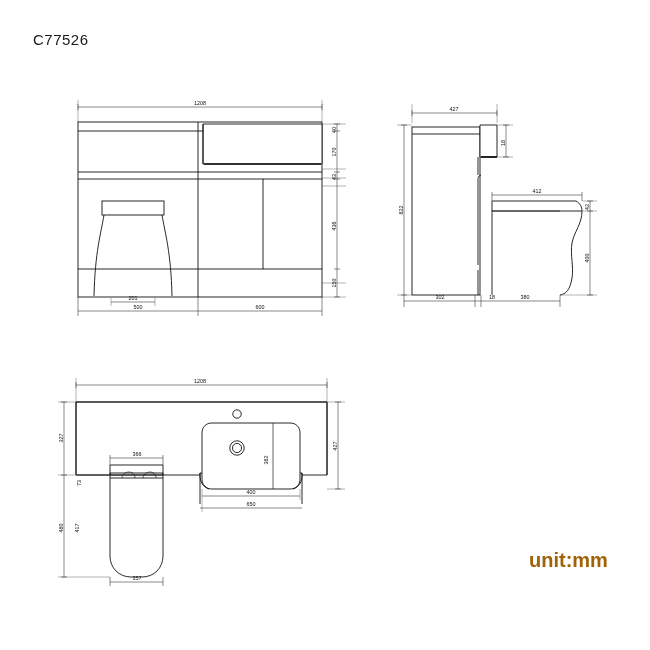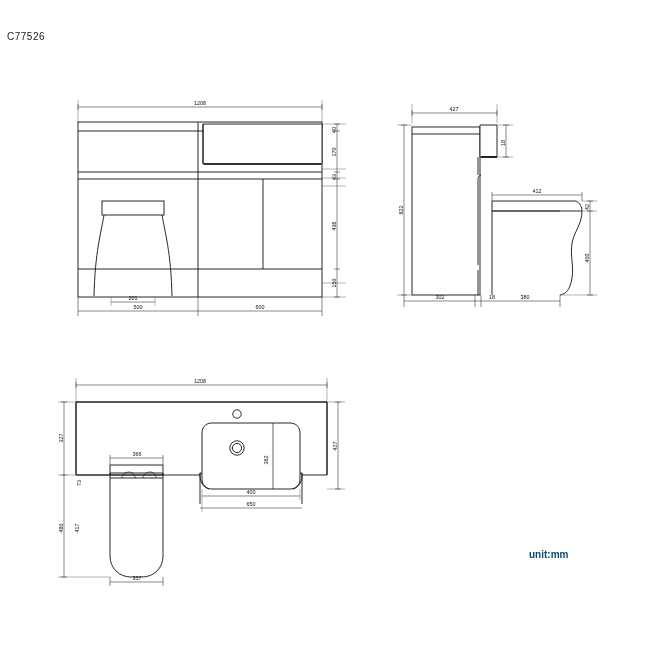--- a/index.html
+++ b/index.html
@@ -10,34 +10,34 @@
   #page {
     position: relative;
     width: 650px;
     height: 650px;
     background: #ffffff;
     font-family: "Liberation Sans", sans-serif;
     overflow: hidden;
   }
   #title {
     position: absolute;
-    left: 7px;
+    left: 33px;
     top: 31px;
-    font-size: 10px;
+    font-size: 15px;
     color: #1a1a1a;
     letter-spacing: 0.5px;
     white-space: nowrap;
   }
   #unit-label {
     position: absolute;
     left: 529px;
     top: 549px;
-    font-size: 10px;
+    font-size: 20px;
     font-weight: bold;
-    color: #0c4a6e;
+    color: #a16207;
     white-space: nowrap;
   }
   svg#drawing {
     position: absolute;
     left: 0;
     top: 0;
     width: 650px;
     height: 650px;
   }
   svg text {

